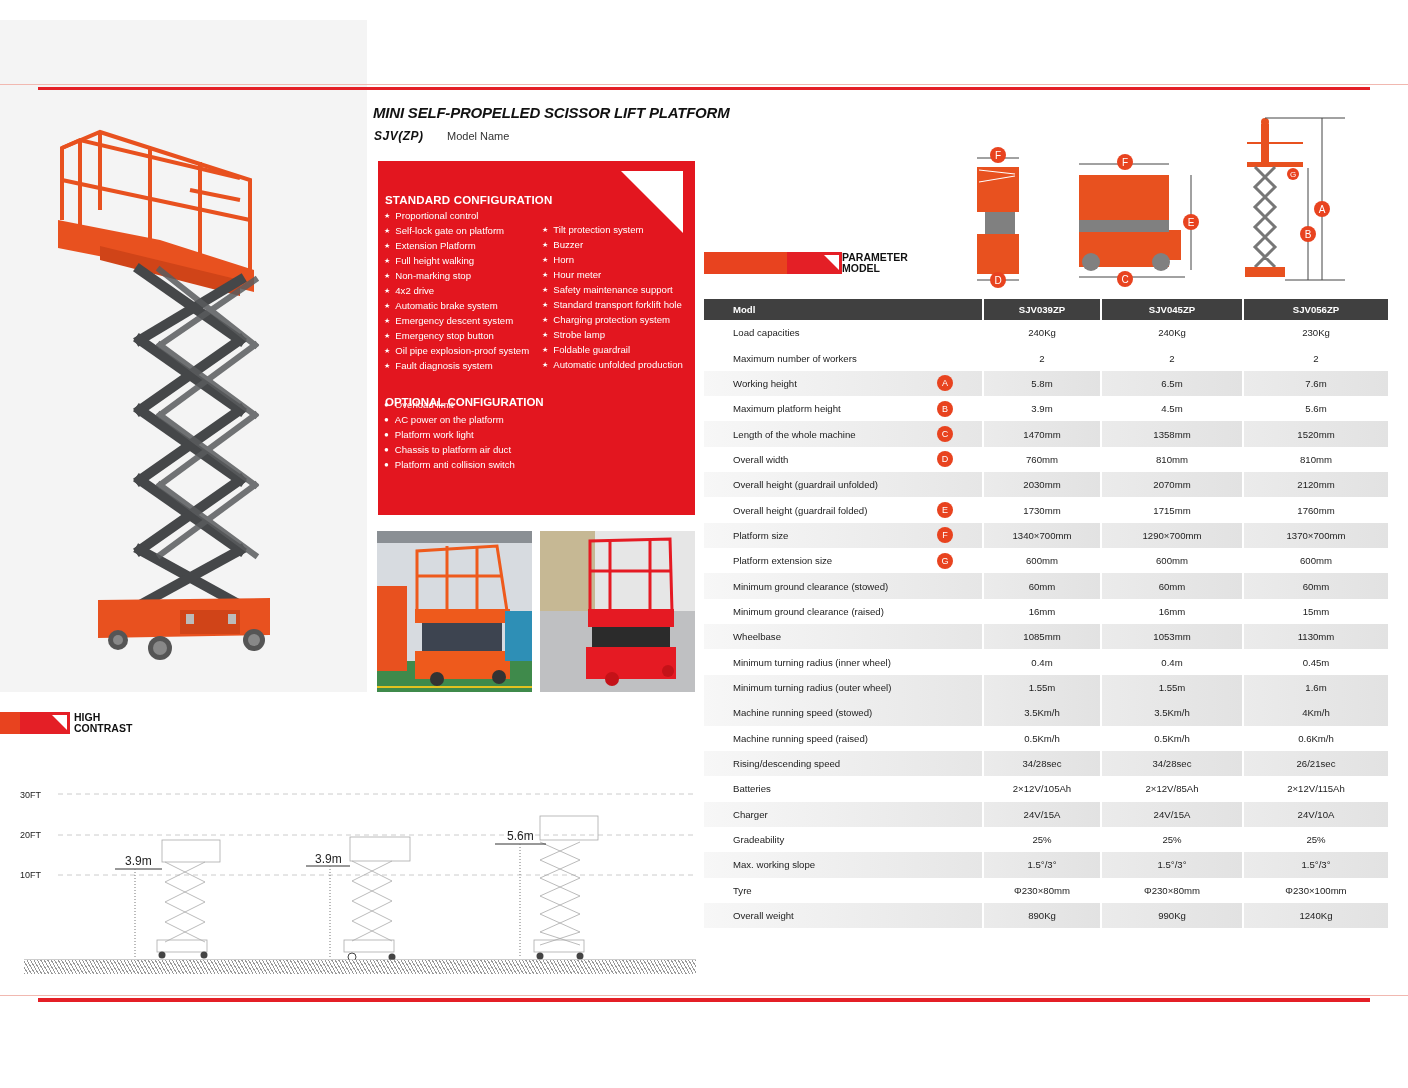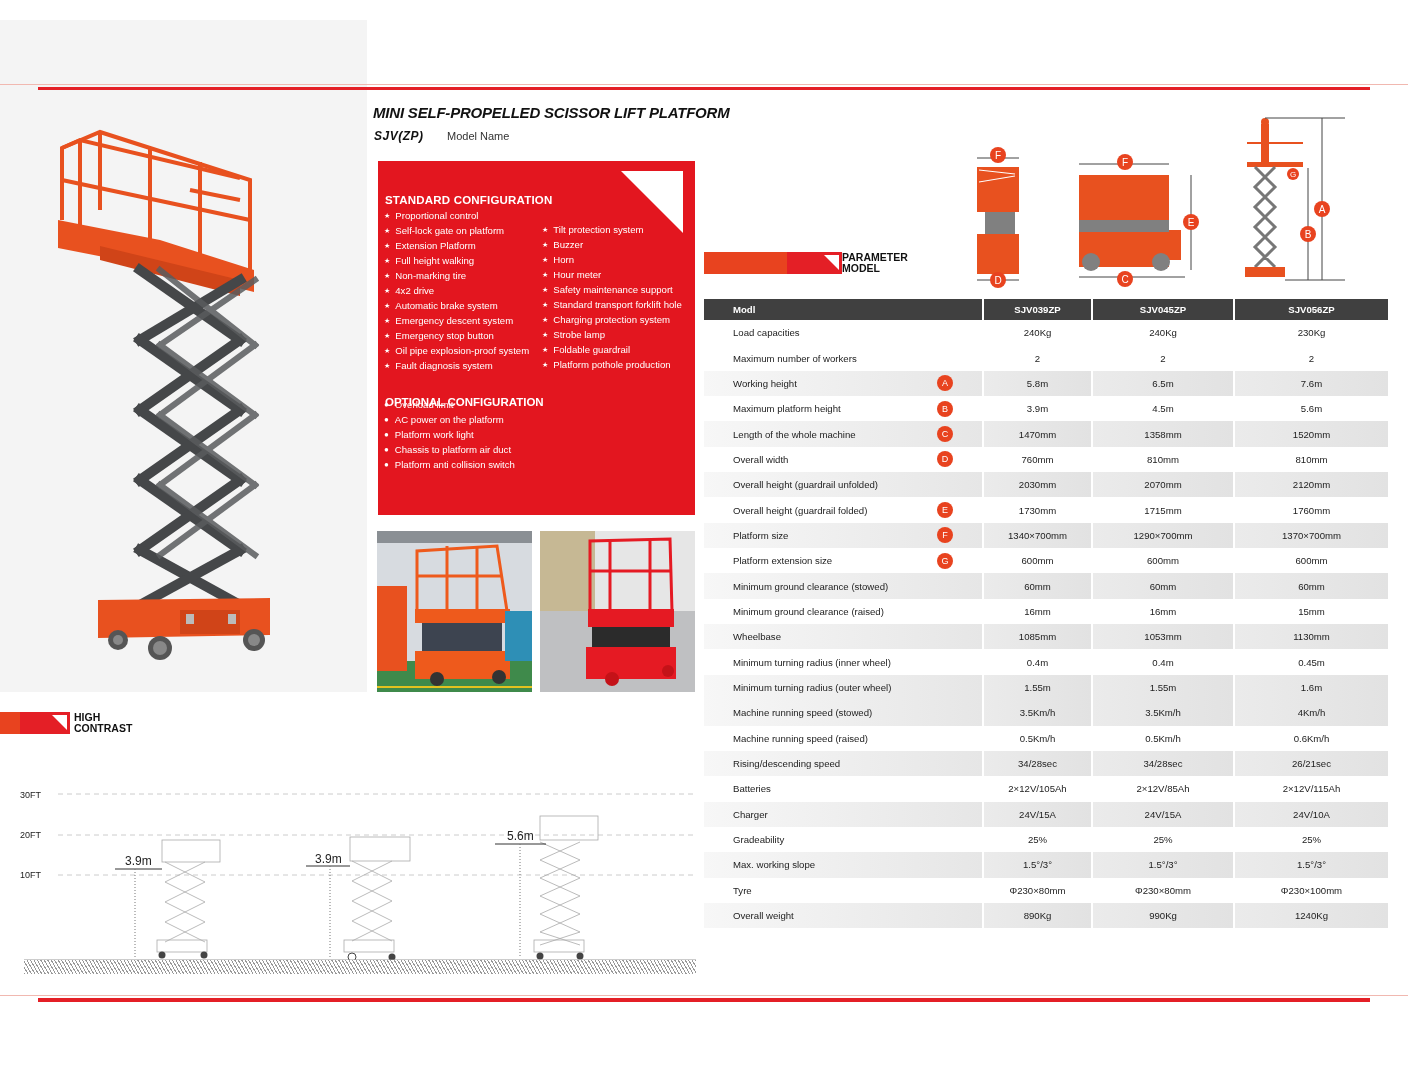--- a/index.html
+++ b/index.html
@@ -134,39 +134,39 @@
 <div class="abs cfg-panel">
   <svg class="abs cfg-corner" viewBox="0 0 62 62">
     <polygon points="0,0 62,0 62,62" fill="#ffffff"></polygon>
   </svg>
   <div class="abs cfg-title">STANDARD  CONFIGURATION</div>
   <ul class="abs cfg-list cfg-col1">
     <li>Proportional control</li>
     <li>Self-lock gate on platform</li>
     <li>Extension Platform</li>
     <li>Full height walking</li>
-    <li>Non-marking tire</li>
+    <li>Non-marking stop</li>
     <li>4x2 drive</li>
     <li>Automatic brake system</li>
     <li>Emergency descent system</li>
     <li>Emergency stop button</li>
     <li>Oil pipe explosion-proof system</li>
     <li>Fault diagnosis system</li>
   </ul>
   <ul class="abs cfg-list cfg-col2">
     <li>Tilt protection system</li>
     <li>Buzzer</li>
     <li>Horn</li>
     <li>Hour meter</li>
     <li>Safety maintenance support</li>
     <li>Standard transport forklift hole</li>
     <li>Charging protection system</li>
     <li>Strobe lamp</li>
     <li>Foldable guardrail</li>
-    <li>Platform pothole production</li>
+    <li>Automatic unfolded production</li>
   </ul>
   <div class="abs opt-title">OPTIONAL CONFIGURATION</div>
   <ul class="abs opt-list">
     <li>Overload limit</li>
     <li>AC power on the platform</li>
     <li>Platform work light</li>
     <li>Chassis to platform air duct</li>
     <li>Platform anti collision switch</li>
   </ul>
 </div>
@@ -270,21 +270,21 @@
       <text x="357" y="101" font-size="10" fill="#fff" text-anchor="middle">A</text>
     <circle cx="343" cy="122" r="8" fill="#e8431f"></circle>
       <text x="343" y="126" font-size="10" fill="#fff" text-anchor="middle">B</text>
   </g>
 </svg>
 
 <table class="abs spec">
   <thead>
     <tr>
       <th class="h-label">Modl</th>
-      <th class="h-model" style="width:109px;">SJV039ZP</th>
+      <th class="h-model" style="width:118px;">SJV039ZP</th>
       <th class="h-model" style="width:142px;">SJV045ZP</th>
       <th class="h-model">SJV056ZP</th>
     </tr>
   </thead>
   <tbody id="spec-body">
       <tr class="spec-row">
         <td class="c-label"><span>Load capacities</span></td>
         <td class="c-val">240Kg</td>
         <td class="c-val">240Kg</td>
         <td class="c-val">230Kg</td>

